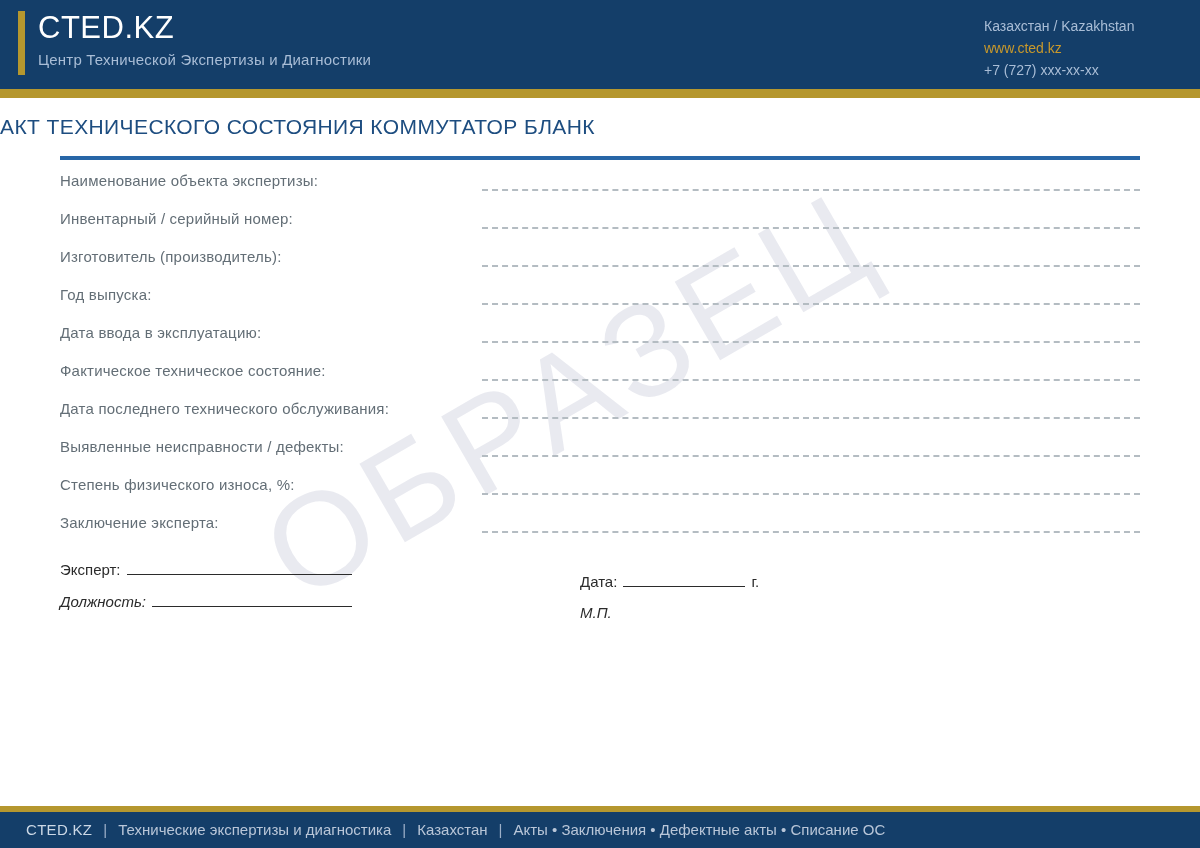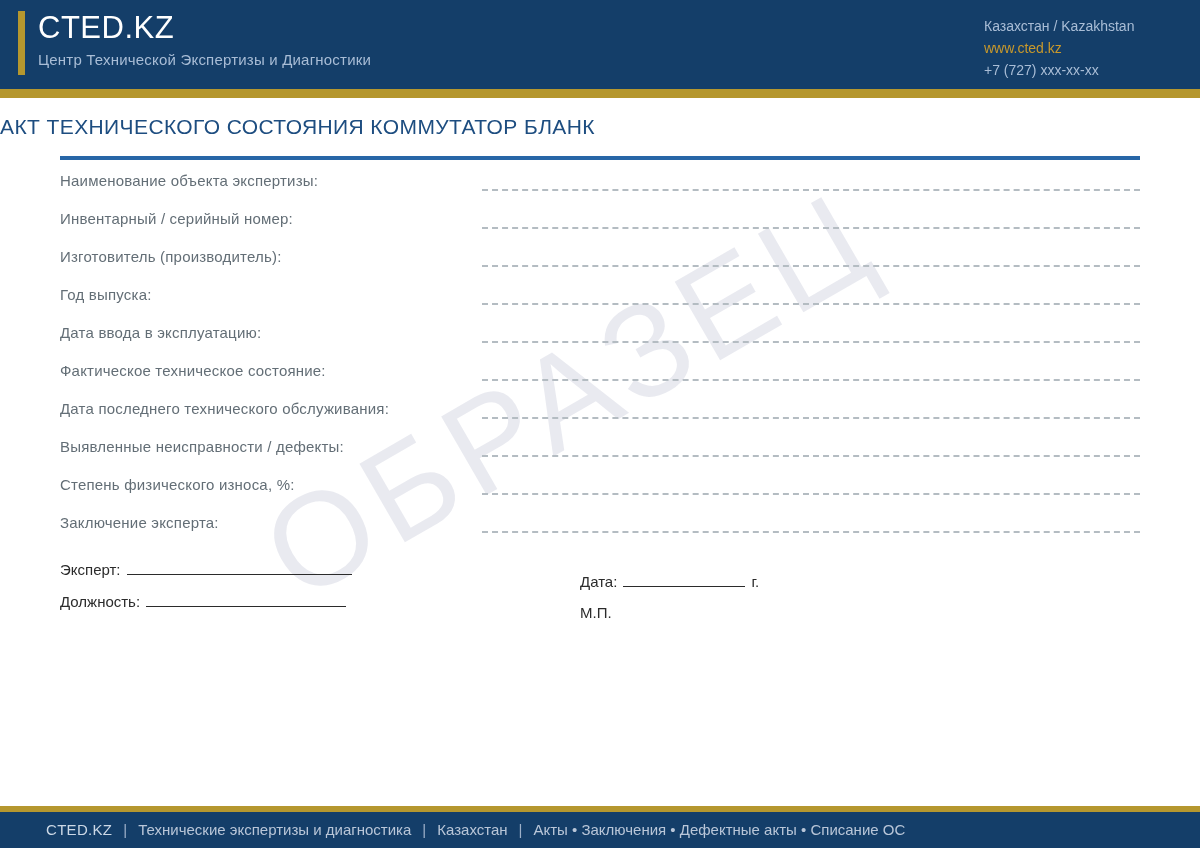--- a/index.html
+++ b/index.html
@@ -70,38 +70,38 @@
     font-size: 132px; line-height: 150px; letter-spacing: 8px;
     color: rgba(96, 108, 148, 0.14);
     transform: rotate(-30deg);
     pointer-events: none; user-select: none;
     white-space: nowrap;
   }
 
   
   .sig-row { position: absolute; left: 60px; right: 60px; height: 22px; color: #2b2b2b; font-size: 15px; }
   .sig-row-1 { top: 560px; }
-  .sig-row-2 { top: 592px; }
+  .sig-row-2 { top: 592px; font-style: italic; }
   .sig-left { position: absolute; left: 0; top: 0; white-space: nowrap; text-align: center; }
   .sig-right { position: absolute; left: 520px; top: 12px; white-space: nowrap; }
   .sig-line {
     display: inline-block; height: 14px; vertical-align: baseline;
     border-bottom: 1px solid #2b2b2b; margin-left: 6px;
   }
   .line-expert { width: 225px; }
   .line-position { width: 200px; }
   .line-date { width: 122px; margin-right: 6px; }
 
   
   .footer-gold { position: absolute; top: 806px; left: 0; right: 0; height: 6px; background: #b5972e; }
   .footer {
     position: absolute; top: 812px; left: 0; right: 0; height: 36px;
     background: #143e69; color: #b9c6d8;
     font-size: 15px; line-height: 36px;
-    padding-left: 46px; box-sizing: border-box;
+    padding-left: 26px; box-sizing: border-box;
     white-space: nowrap;
   }
   .f-brand { color: #ccd8e6; letter-spacing: 0.3px; }
   .f-sep { margin: 0 11px; color: #9db0c8; }
 </style>
 </head>
 <body>
 
 <div class="page">
 

